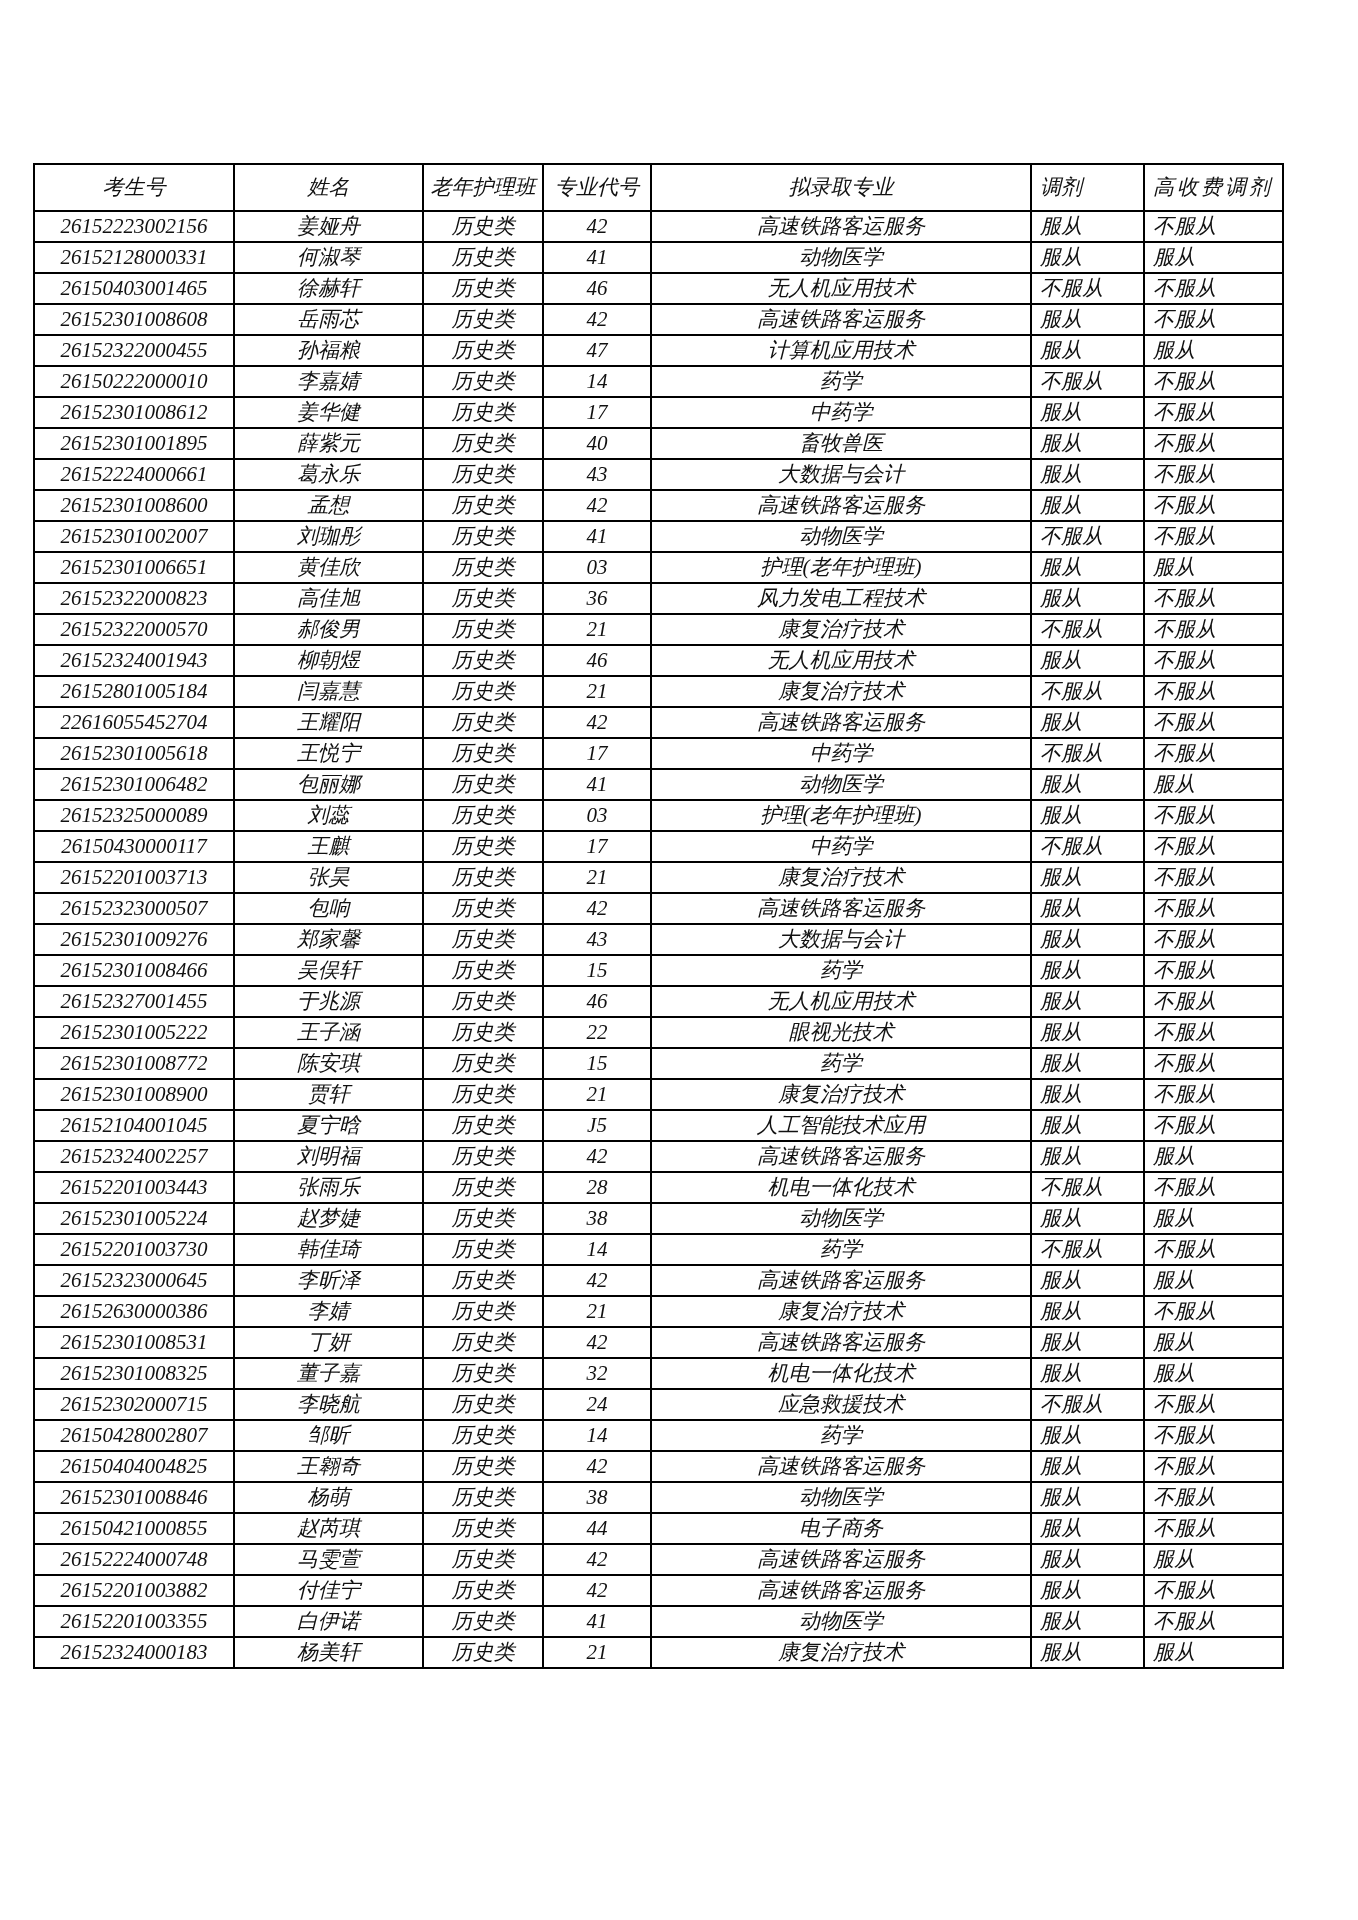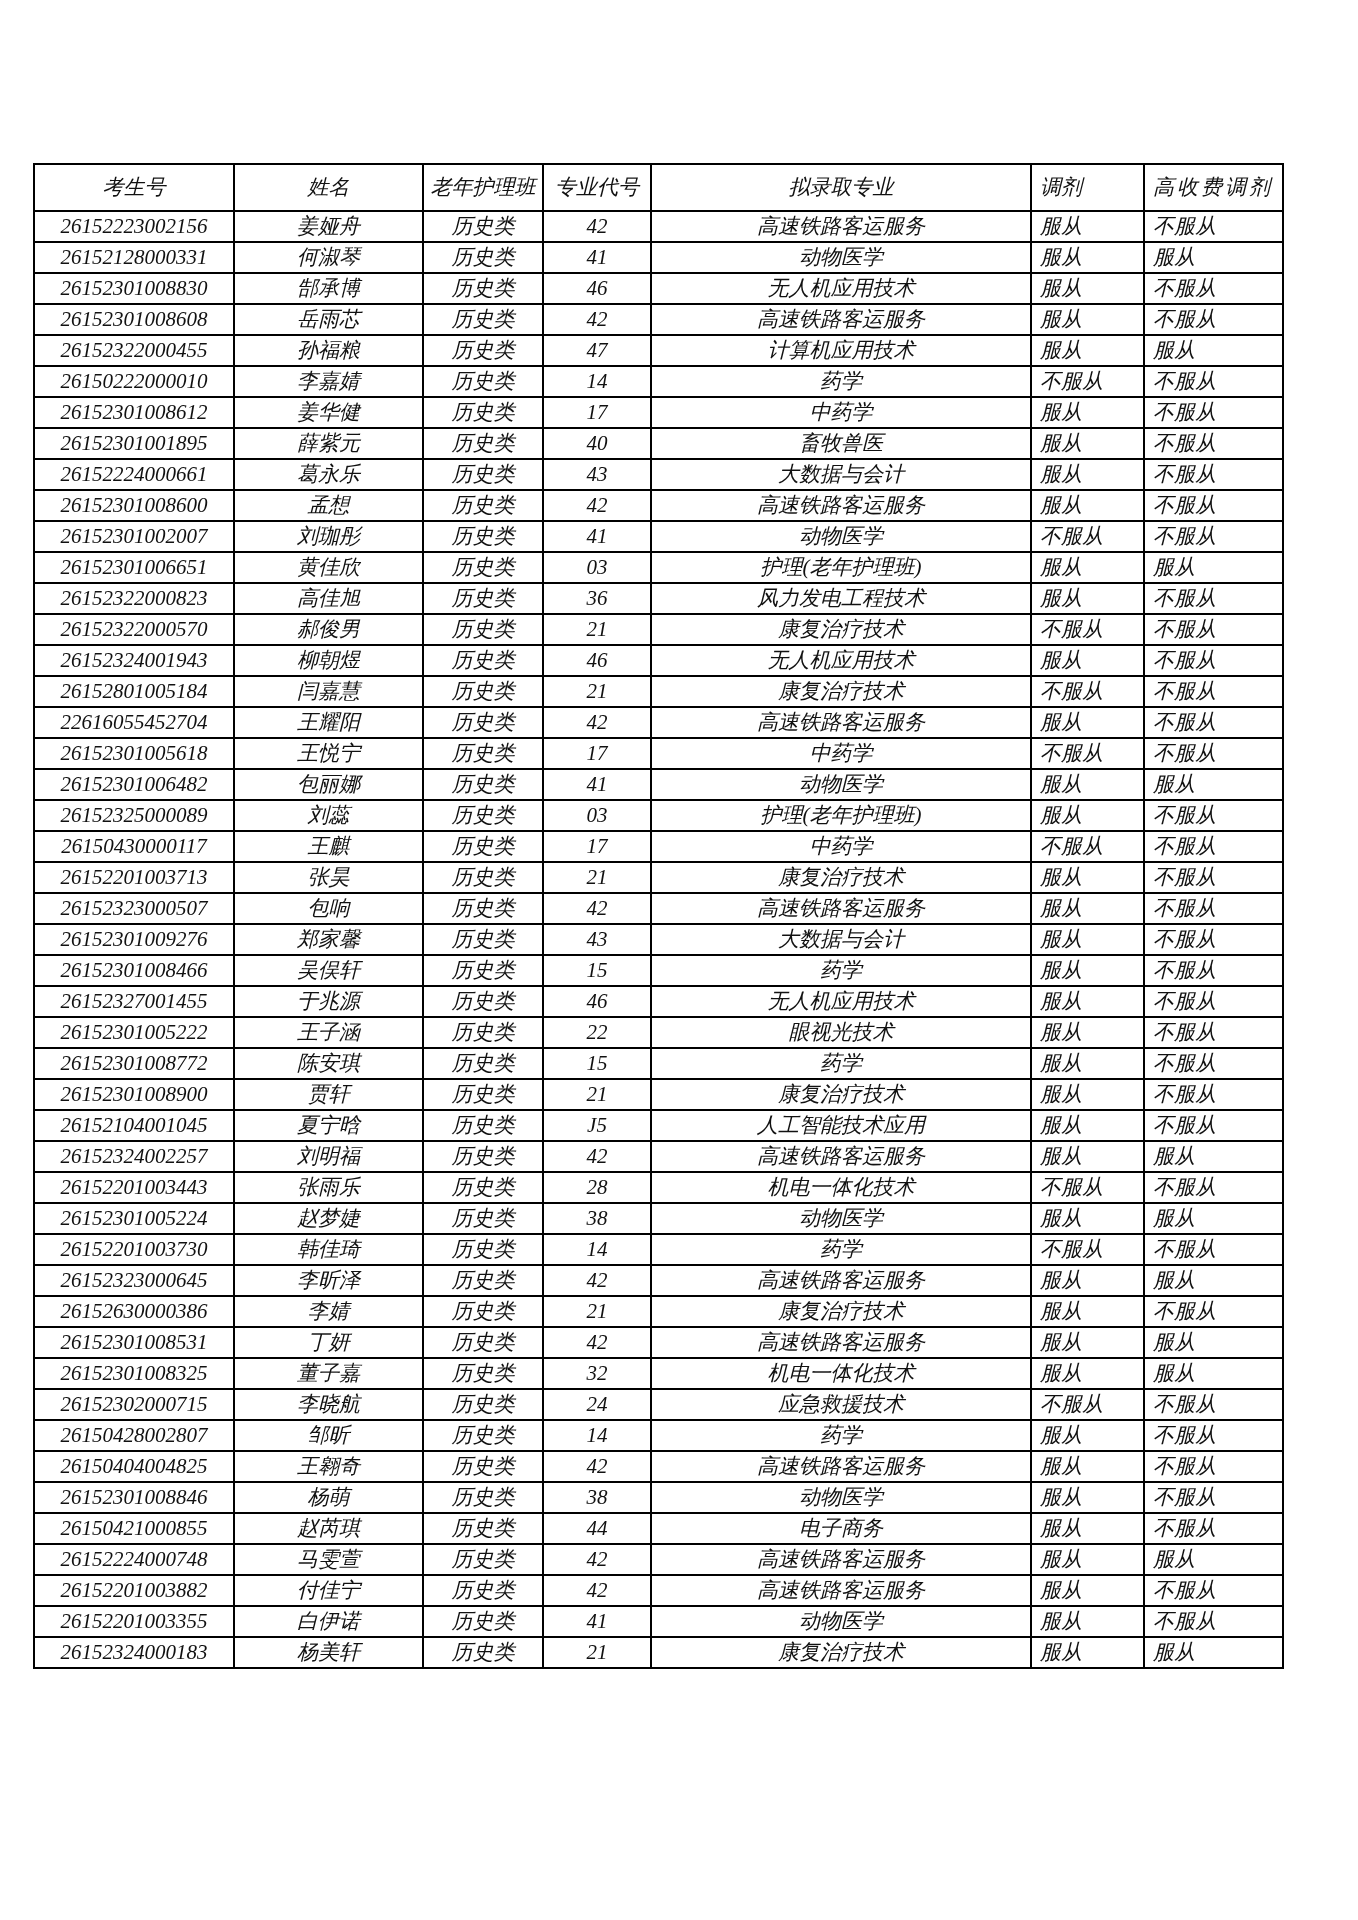--- a/index.html
+++ b/index.html
@@ -85,26 +85,26 @@
         <tr>
           <td>26152128000331</td>
           <td>何淑琴</td>
           <td>历史类</td>
           <td>41</td>
           <td>动物医学</td>
           <td class="col-left">服从</td>
           <td class="col-left">服从</td>
         </tr>
         <tr>
-          <td>26152301008830</td>
-          <td>郜承博</td>
+          <td>26150403001465</td>
+          <td>徐赫轩</td>
           <td>历史类</td>
           <td>46</td>
           <td>无人机应用技术</td>
-          <td class="col-left">服从</td>
+          <td class="col-left">不服从</td>
           <td class="col-left">不服从</td>
         </tr>
         <tr>
           <td>26152301008608</td>
           <td>岳雨芯</td>
           <td>历史类</td>
           <td>42</td>
           <td>高速铁路客运服务</td>
           <td class="col-left">服从</td>
           <td class="col-left">不服从</td>

